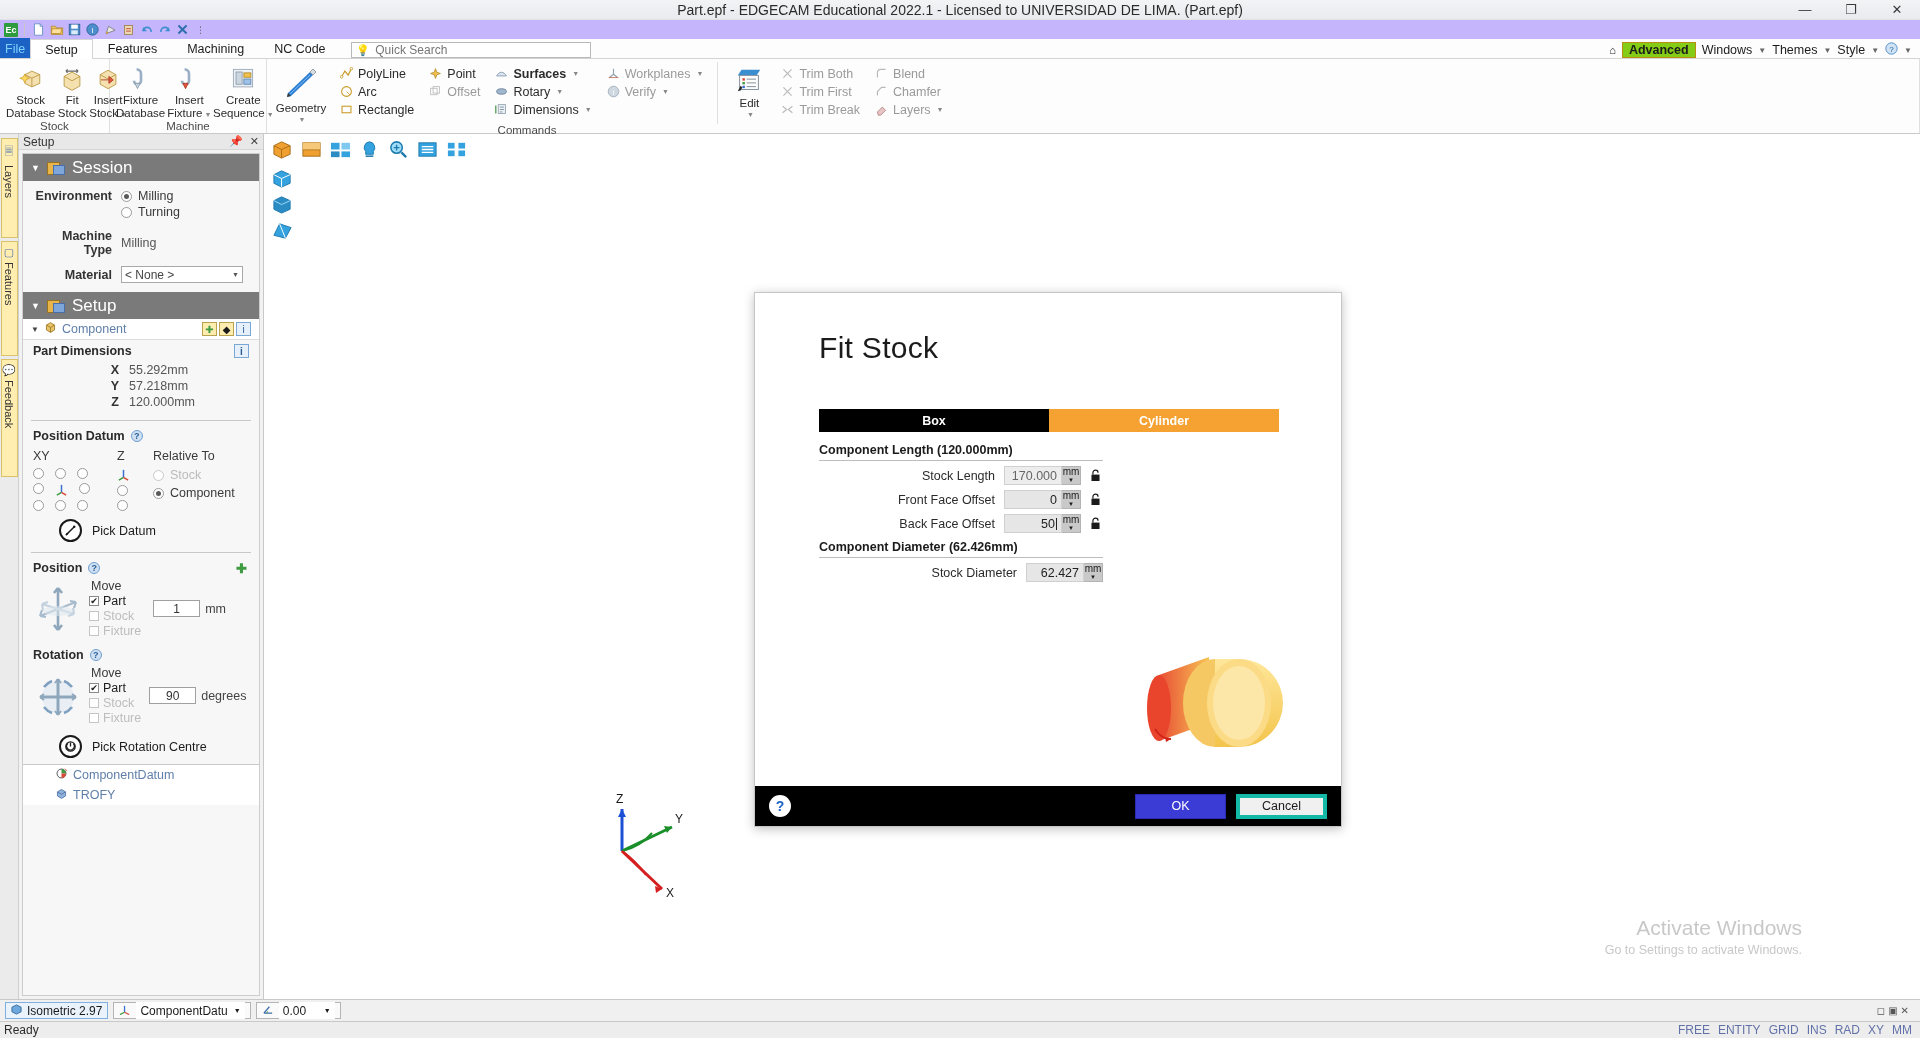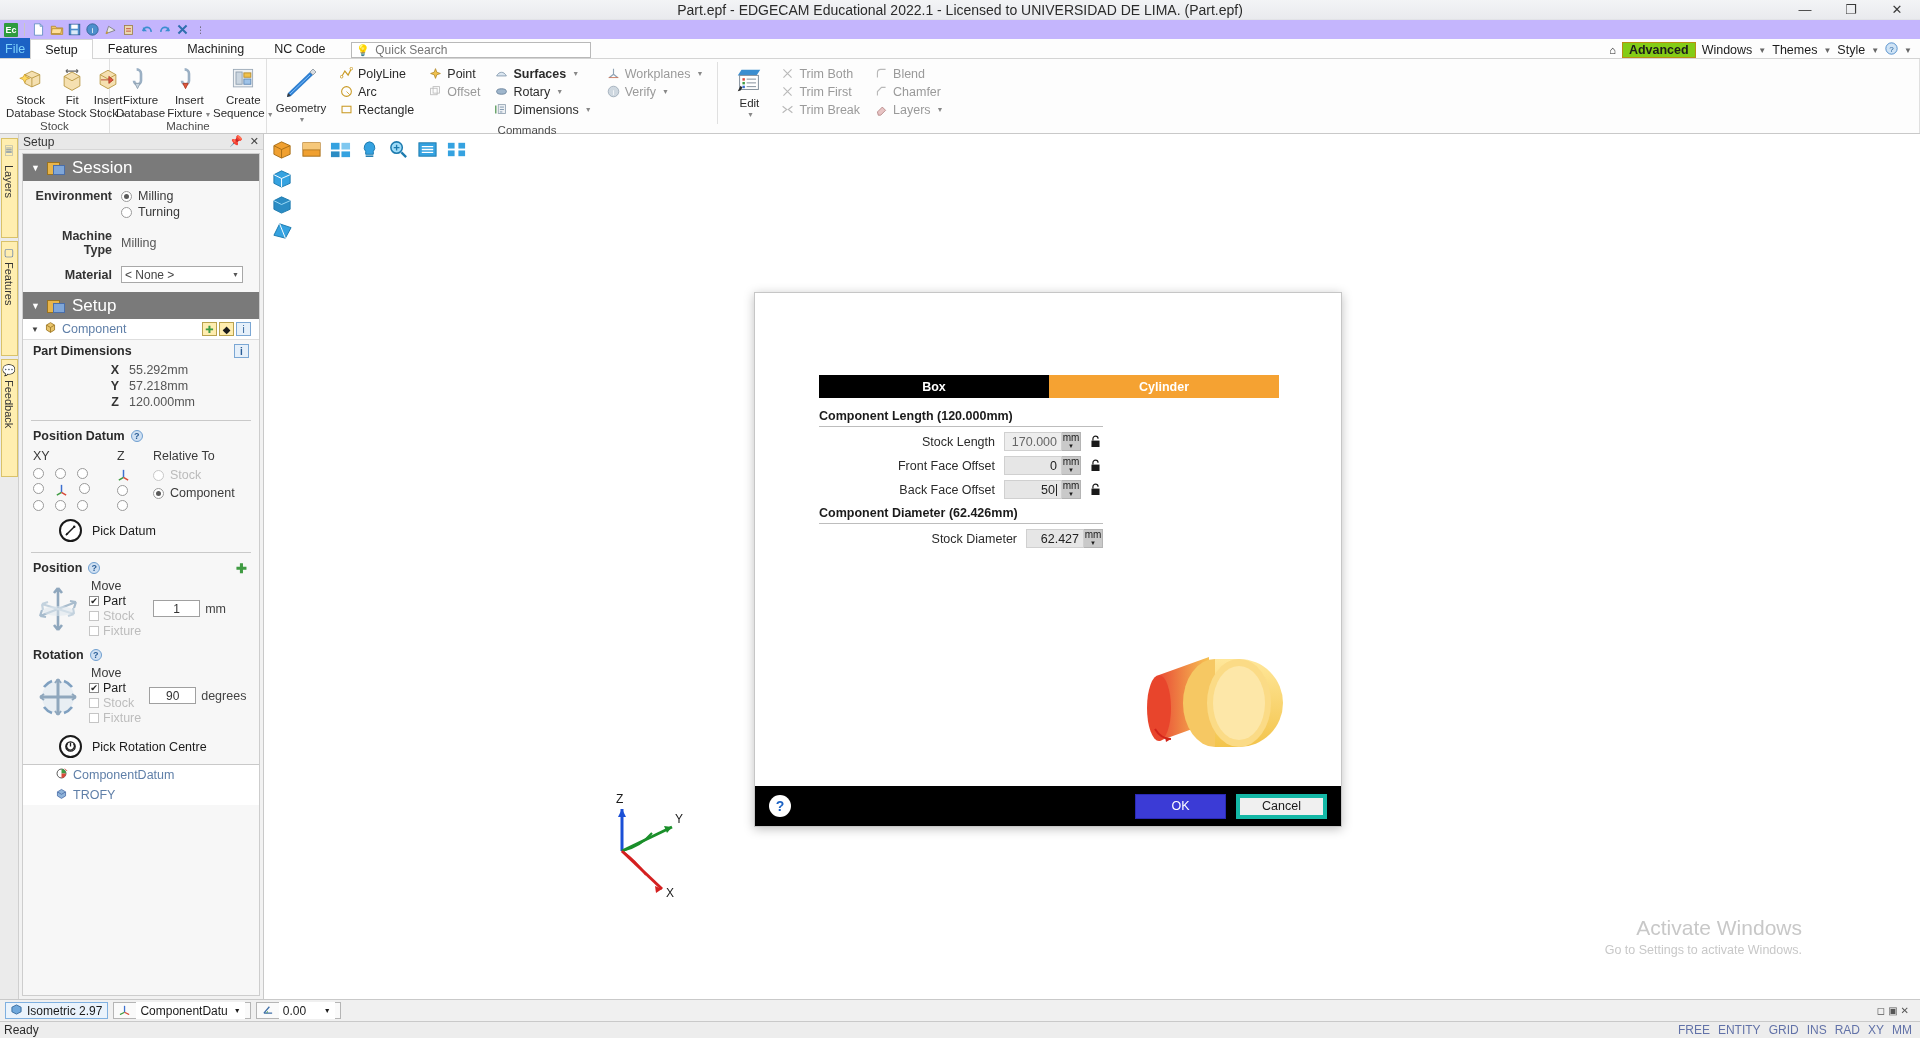--- a/index.html
+++ b/index.html
@@ -1016,20 +1016,21 @@
       </svg>
 
       <div class="watermark">
         <div class="w1">Activate Windows</div>
         <div class="w2">Go to Settings to activate Windows.</div>
       </div>
 
       <div class="overlay">
         <div class="dialog">
           <div class="dlg-body">
+            <div class="dlg-title">Fit Stock</div>
 
             <div class="tabs-bc">
               <div class="tab-bc sel">Box</div>
               <div class="tab-bc unsel">Cylinder</div>
             </div>
 
             <div class="form">
               <div class="grp-label">Component Length (120.000mm)</div>
 
               <div class="frow">

